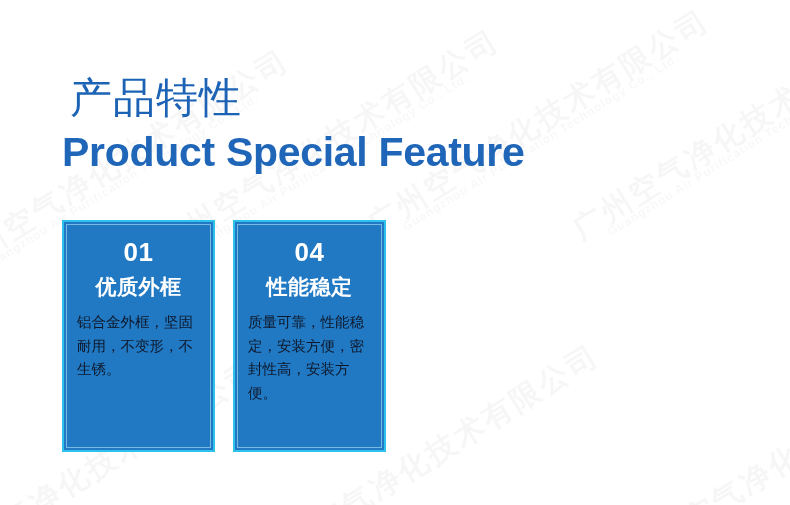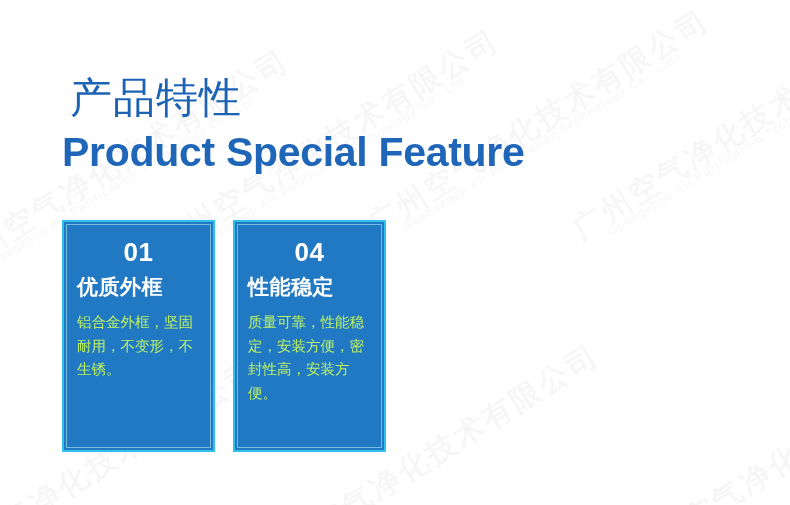--- a/index.html
+++ b/index.html
@@ -115,29 +115,29 @@
     font-weight: 700;
     text-align: center;
     letter-spacing: 0.5px;
     line-height: 1.15;
     font-family: "Liberation Sans", sans-serif;
   }
   .card-heading {
     color: #ffffff;
     font-size: 21px;
     font-weight: 700;
-    text-align: left;
+    text-align: center;
     letter-spacing: 0.5px;
     margin-top: 7px;
     line-height: 1.2;
     font-family: "DejaVu Sans", sans-serif;
     white-space: nowrap;
   }
   .card-body {
-    color: #bef264;
+    color: #0f172a;
     font-size: 14.5px;
     font-weight: 400;
     text-align: left;
     line-height: 1.62;
     margin-top: 11px;
     letter-spacing: 0px;
     font-family: "DejaVu Sans", sans-serif;
   }
 </style>
 </head>

